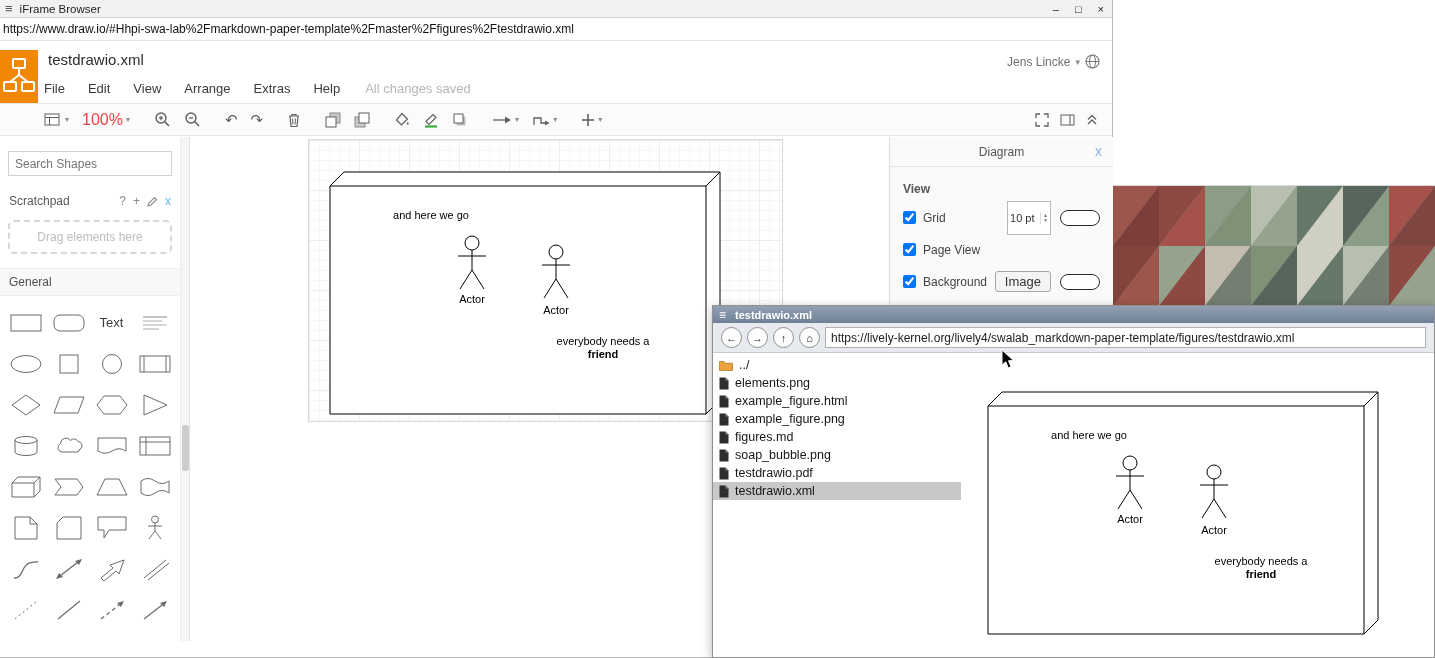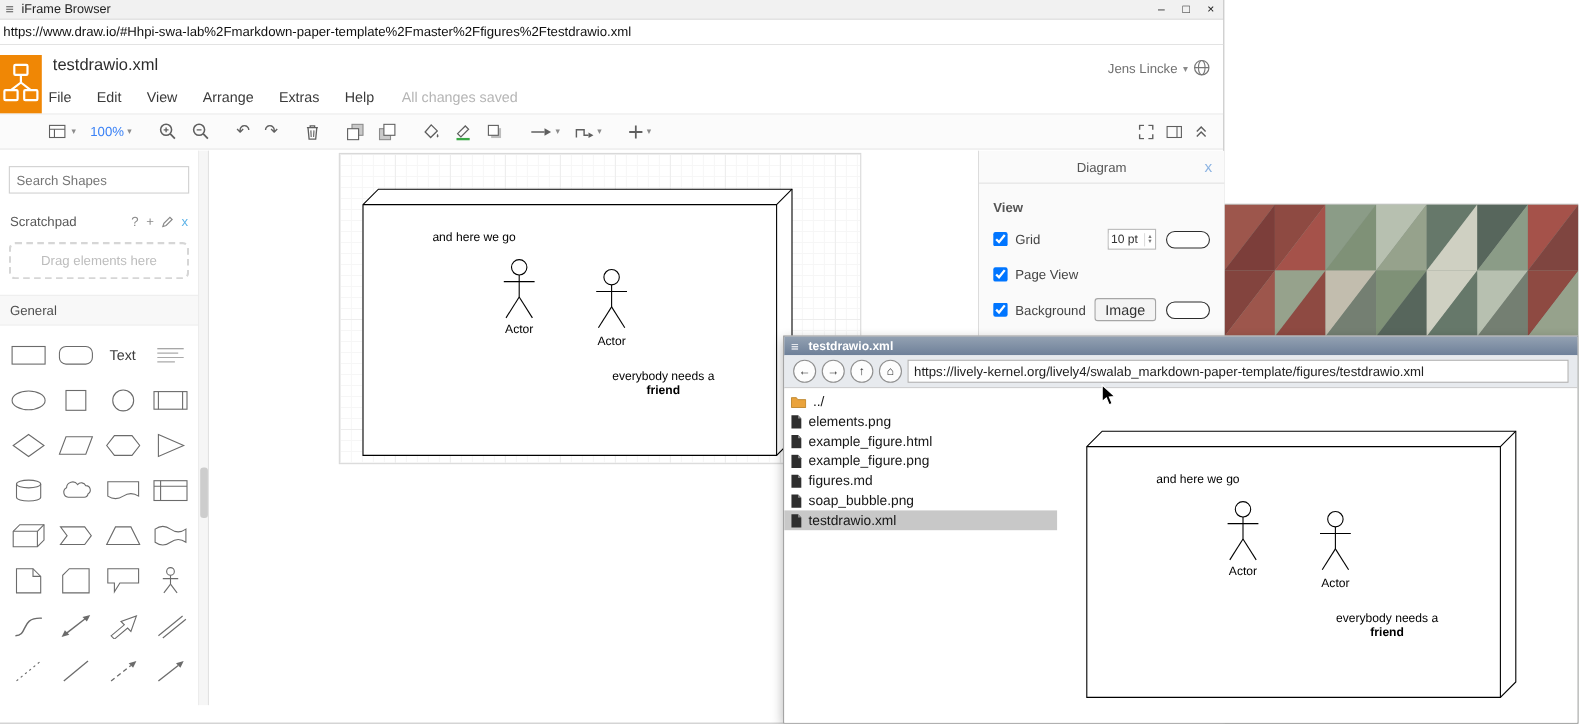--- a/index.html
+++ b/index.html
@@ -30,21 +30,21 @@
   .menu-item{margin-right:23px;cursor:pointer}
   .save-status{color:#b5b5b5;margin-left:2px}
   .dio-user{position:absolute;right:12px;top:13px;display:flex;align-items:center;gap:5px;font-size:12px;color:#707070;cursor:pointer}
   .dio-user .caret{font-size:9px;color:#8a8a8a}
 
   
   .dio-toolbar{height:33px;border-top:1px solid #e8e8e8;border-bottom:1px solid #e8e8e8;background:#fbfbfb;display:flex;align-items:center;padding:0 14px 0 44px;color:#5f5f5f}
   .tb-item{display:flex;align-items:center;margin-right:13px;cursor:pointer}
   .tb-item.gap{margin-right:24px}
   .tb-caret{font-size:8px;color:#8c8c8c;margin-left:3px}
-  .tb-zoom{font-size:12px;color:#3b82f6}
+  .tb-zoom{font-size:16px;color:#ef4444}
   .tb-glyph{font-size:15px;color:#5f5f5f;line-height:14px}
   .tb-right{margin-left:auto;display:flex;gap:11px;align-items:center}
 
   
   .dio-main{position:absolute;top:137px;bottom:16px;left:0;width:1113px;display:flex}
   .dio-sidebar{width:180px;background:#fff;position:relative;font-size:12px}
   .dio-scroll{width:10px;background:#f6f6f6;border-left:1px solid #ececec;border-right:1px solid #e2e2e2;position:relative;cursor:pointer}
   .dio-scroll-thumb{position:absolute;top:288px;left:1px;width:7px;height:46px;background:#cdcdcd;border-radius:3px}
   .dio-canvas{flex:1;position:relative;background:#fff;overflow:hidden}
   .dio-format{width:224px;background:#fafafa;border-left:1px solid #dcdcdc;font-size:12px;color:#444}
@@ -75,21 +75,21 @@
   .diagram-svg text{font-size:11px;fill:#000}
 
   
   .fmt-tabbar{height:30px;display:flex;align-items:center;justify-content:center;position:relative;border-bottom:1px solid #e2e2e2;color:#555}
   .fmt-close{position:absolute;right:11px;top:6px;color:#8db4e2;font-size:14px;cursor:pointer}
   .fmt-body{padding:15px 13px}
   .fmt-section-title{font-weight:bold;color:#555;margin-bottom:12px}
   .fmt-row{display:flex;align-items:center;margin-bottom:13px;height:19px}
   .fmt-row input[type=checkbox]{width:13px;height:13px;margin:0 7px 0 0;cursor:pointer}
   .fmt-label{color:#444}
-  .spin{margin-left:auto;display:flex;border:1px solid #b9b9b9;background:#fff;height:19px;align-items:center}
+  .spin{margin-left:auto;display:flex;border:1px solid #b9b9b9;background:#fff;height:34px;align-items:center}
   .spin input{width:32px;border:none;outline:none;font-size:11px;padding:0 2px;font-family:inherit;color:#333}
   .spin .arrows{display:flex;flex-direction:column;font-size:5px;color:#777;line-height:5px;padding:1px 2px;border-left:1px solid #ddd;cursor:pointer}
   .swatch{width:40px;height:16px;border:1px solid #2d2d2d;border-radius:8px;background:#fff;margin-left:9px;cursor:pointer}
   .btn-image{margin-left:auto;border:1px solid #a6a6a6;background:#f4f4f4;border-radius:3px;font-size:13px;padding:2px 9px;color:#333;cursor:pointer}
 
   
   #fb-win{position:absolute;left:712px;top:305px;width:723px;height:353px;background:#fff;border:1px solid #8f8f8f;display:flex;flex-direction:column;box-shadow:0 3px 10px rgba(0,0,0,.3)}
   .fb-titlebar{height:17px;background:linear-gradient(#93a1b2,#6e8099);color:#fff;display:flex;align-items:center;font-size:11px;font-weight:bold;padding:0 6px;gap:9px}
   .fb-titlebar .hamburger{font-weight:normal;font-size:12px;cursor:pointer}
   .fb-nav{height:30px;background:#e7eaee;border-bottom:1px solid #c9c9c9;display:flex;align-items:center;gap:5px;padding:0 8px}
@@ -657,20 +657,30 @@
         <div class="fb-row">
 
     <span class="ic ic-file" style="display: inline-block;">
       <svg width="10" height="13" viewBox="0 0 10 13">
               <path d="M0.5,0.5 h6 l3,3 v9 h-9 z" fill="#2e2e2e"></path>
               <path d="M6.5,0.5 v3 h3 z" fill="#8a8a8a"></path>
             </svg>
     </span>
     <span class="fb-label">soap_bubble.png</span>
   </div>
+        <div class="fb-row">
+
+    <span class="ic ic-file" style="display: inline-block;">
+      <svg width="10" height="13" viewBox="0 0 10 13">
+              <path d="M0.5,0.5 h6 l3,3 v9 h-9 z" fill="#2e2e2e"></path>
+              <path d="M6.5,0.5 v3 h3 z" fill="#8a8a8a"></path>
+            </svg>
+    </span>
+    <span class="fb-label">testdrawio.pdf</span>
+  </div>
         <div class="fb-row selected">
 
     <span class="ic ic-file" style="display: inline-block;">
       <svg width="10" height="13" viewBox="0 0 10 13">
               <path d="M0.5,0.5 h6 l3,3 v9 h-9 z" fill="#2e2e2e"></path>
               <path d="M6.5,0.5 v3 h3 z" fill="#8a8a8a"></path>
             </svg>
     </span>
     <span class="fb-label">testdrawio.xml</span>
   </div>

